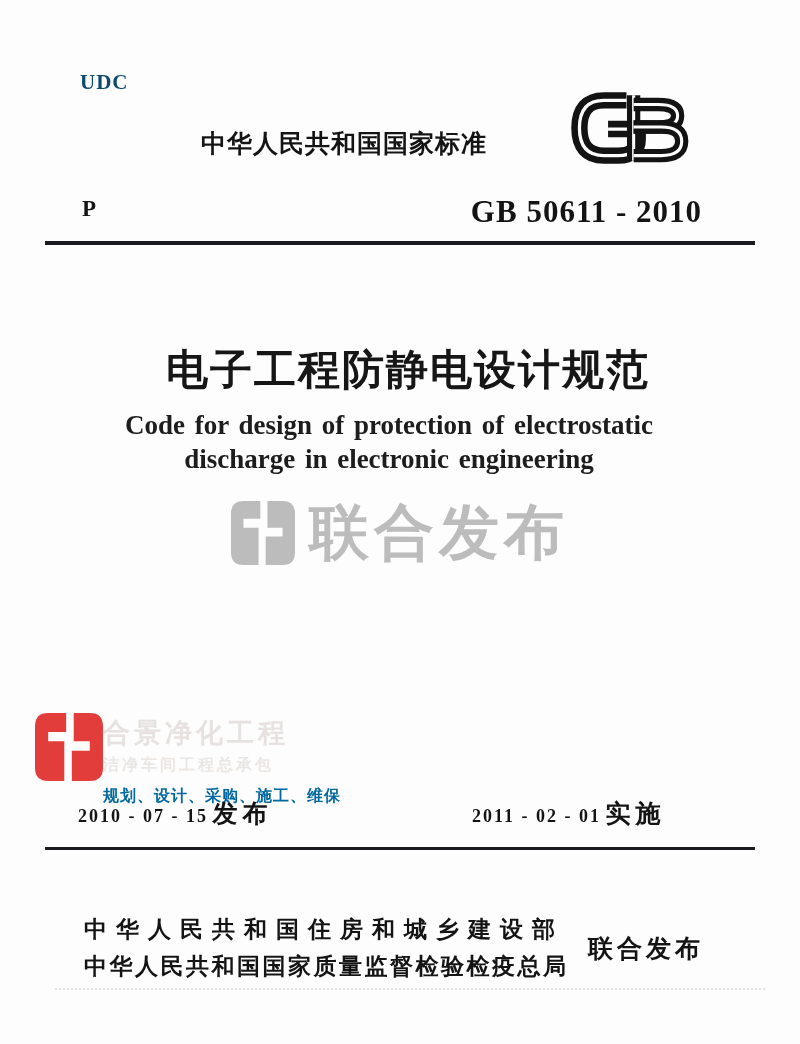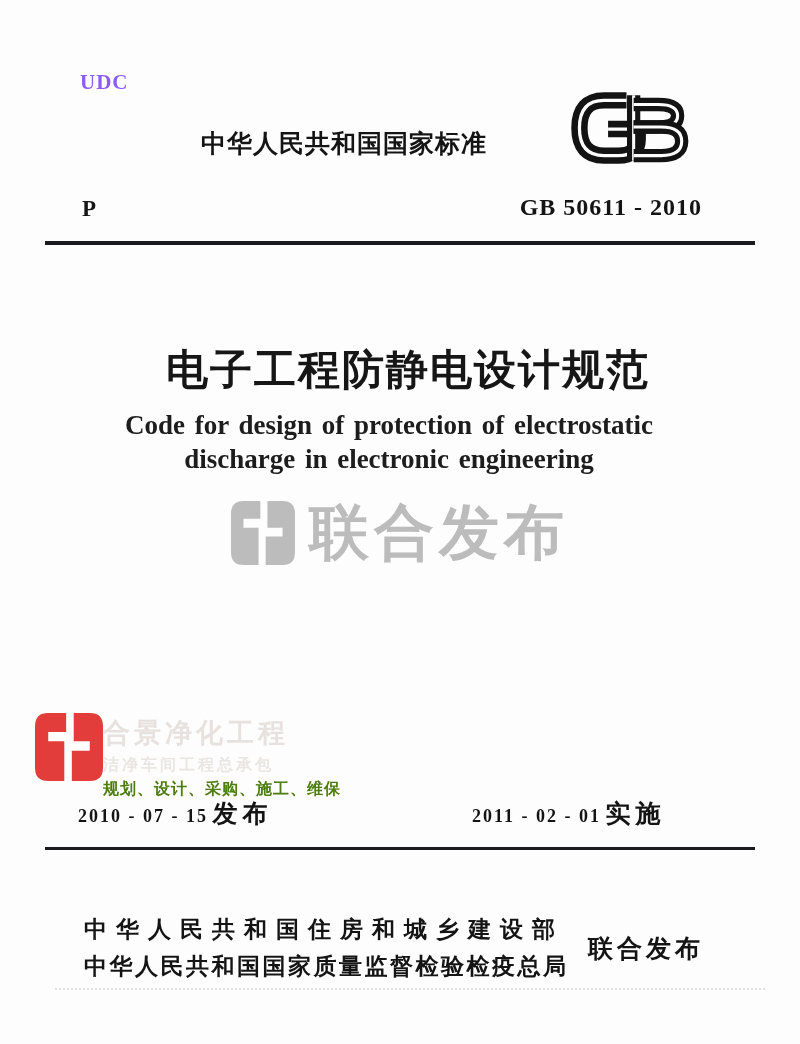--- a/index.html
+++ b/index.html
@@ -10,39 +10,39 @@
     height: 1044px;
     margin: 0 auto;
     background: #fdfdfd;
     overflow: hidden;
     font-family: "Liberation Sans", sans-serif;
     color: #1a1a1a;
   }
   .udc {
     position: absolute; left: 80px; top: 70px;
     font-family: "Liberation Serif", serif;
-    font-weight: bold; font-size: 21px; letter-spacing: 1px; color: #8b5cf6;
+    font-weight: bold; font-size: 21px; letter-spacing: 1px; color: #0c4a6e;
   }
   .std-heading {
     position: absolute; left: 0; top: 127px; width: 688px;
     text-align: center;
     font-weight: bold; font-size: 25px; letter-spacing: 1px; color: #141414;
   }
   .gb-logo {
     position: absolute; left: 560px; top: 78px; width: 135px; height: 100px;
   }
   .p-code {
     position: absolute; left: 82px; top: 196px;
     font-family: "Liberation Serif", serif;
     font-weight: bold; font-size: 23px; color: #161616;
   }
   .std-number {
     position: absolute; right: 98px; top: 194px;
     font-family: "Liberation Serif", serif;
-    font-weight: bold; font-size: 24px; letter-spacing: 1px; color: #141414;
+    font-weight: bold; font-size: 31px; letter-spacing: 1px; color: #141414;
   }
   .rule {
     position: absolute; left: 45px; width: 710px; height: 4px;
     background: #1b1b1f;
   }
   .rule-top { top: 241px; }
   .rule-bottom { top: 847px; height: 3px; }
   .title-zh {
     position: absolute; left: 0; top: 342px; width: 800px;
     text-align: center;
@@ -70,22 +70,22 @@
   .brand-lines { position: absolute; left: 68px; top: 0; width: 400px; }
   .brand-line-1 {
     font-weight: bold; font-size: 27px; letter-spacing: 4px; color: #e7e2df;
     margin-top: 4px;
   }
   .brand-line-2 {
     font-weight: bold; font-size: 16px; letter-spacing: 3px; color: #eae6e3;
     margin-top: 4px;
   }
   .brand-line-3 {
-    font-weight: bold; font-size: 16px; letter-spacing: 1px; color: #4d7c0f;
-    margin-top: 3px;
+    font-weight: bold; font-size: 16px; letter-spacing: 1px; color: #0369a1;
+    margin-top: 10px;
   }
   .dates { position: absolute; left: 0; top: 797px; width: 800px; height: 34px; }
   .date-issue { position: absolute; left: 78px; top: 0; white-space: nowrap; }
   .date-impl  { position: absolute; left: 472px; top: 0; white-space: nowrap; }
   .date-num {
     font-family: "Liberation Serif", serif;
     font-weight: bold; font-size: 18px; letter-spacing: 2px; color: #141414; text-align: right;
   }
   .date-label {
     font-weight: bold; font-size: 25px; letter-spacing: 5px; color: #141414;

